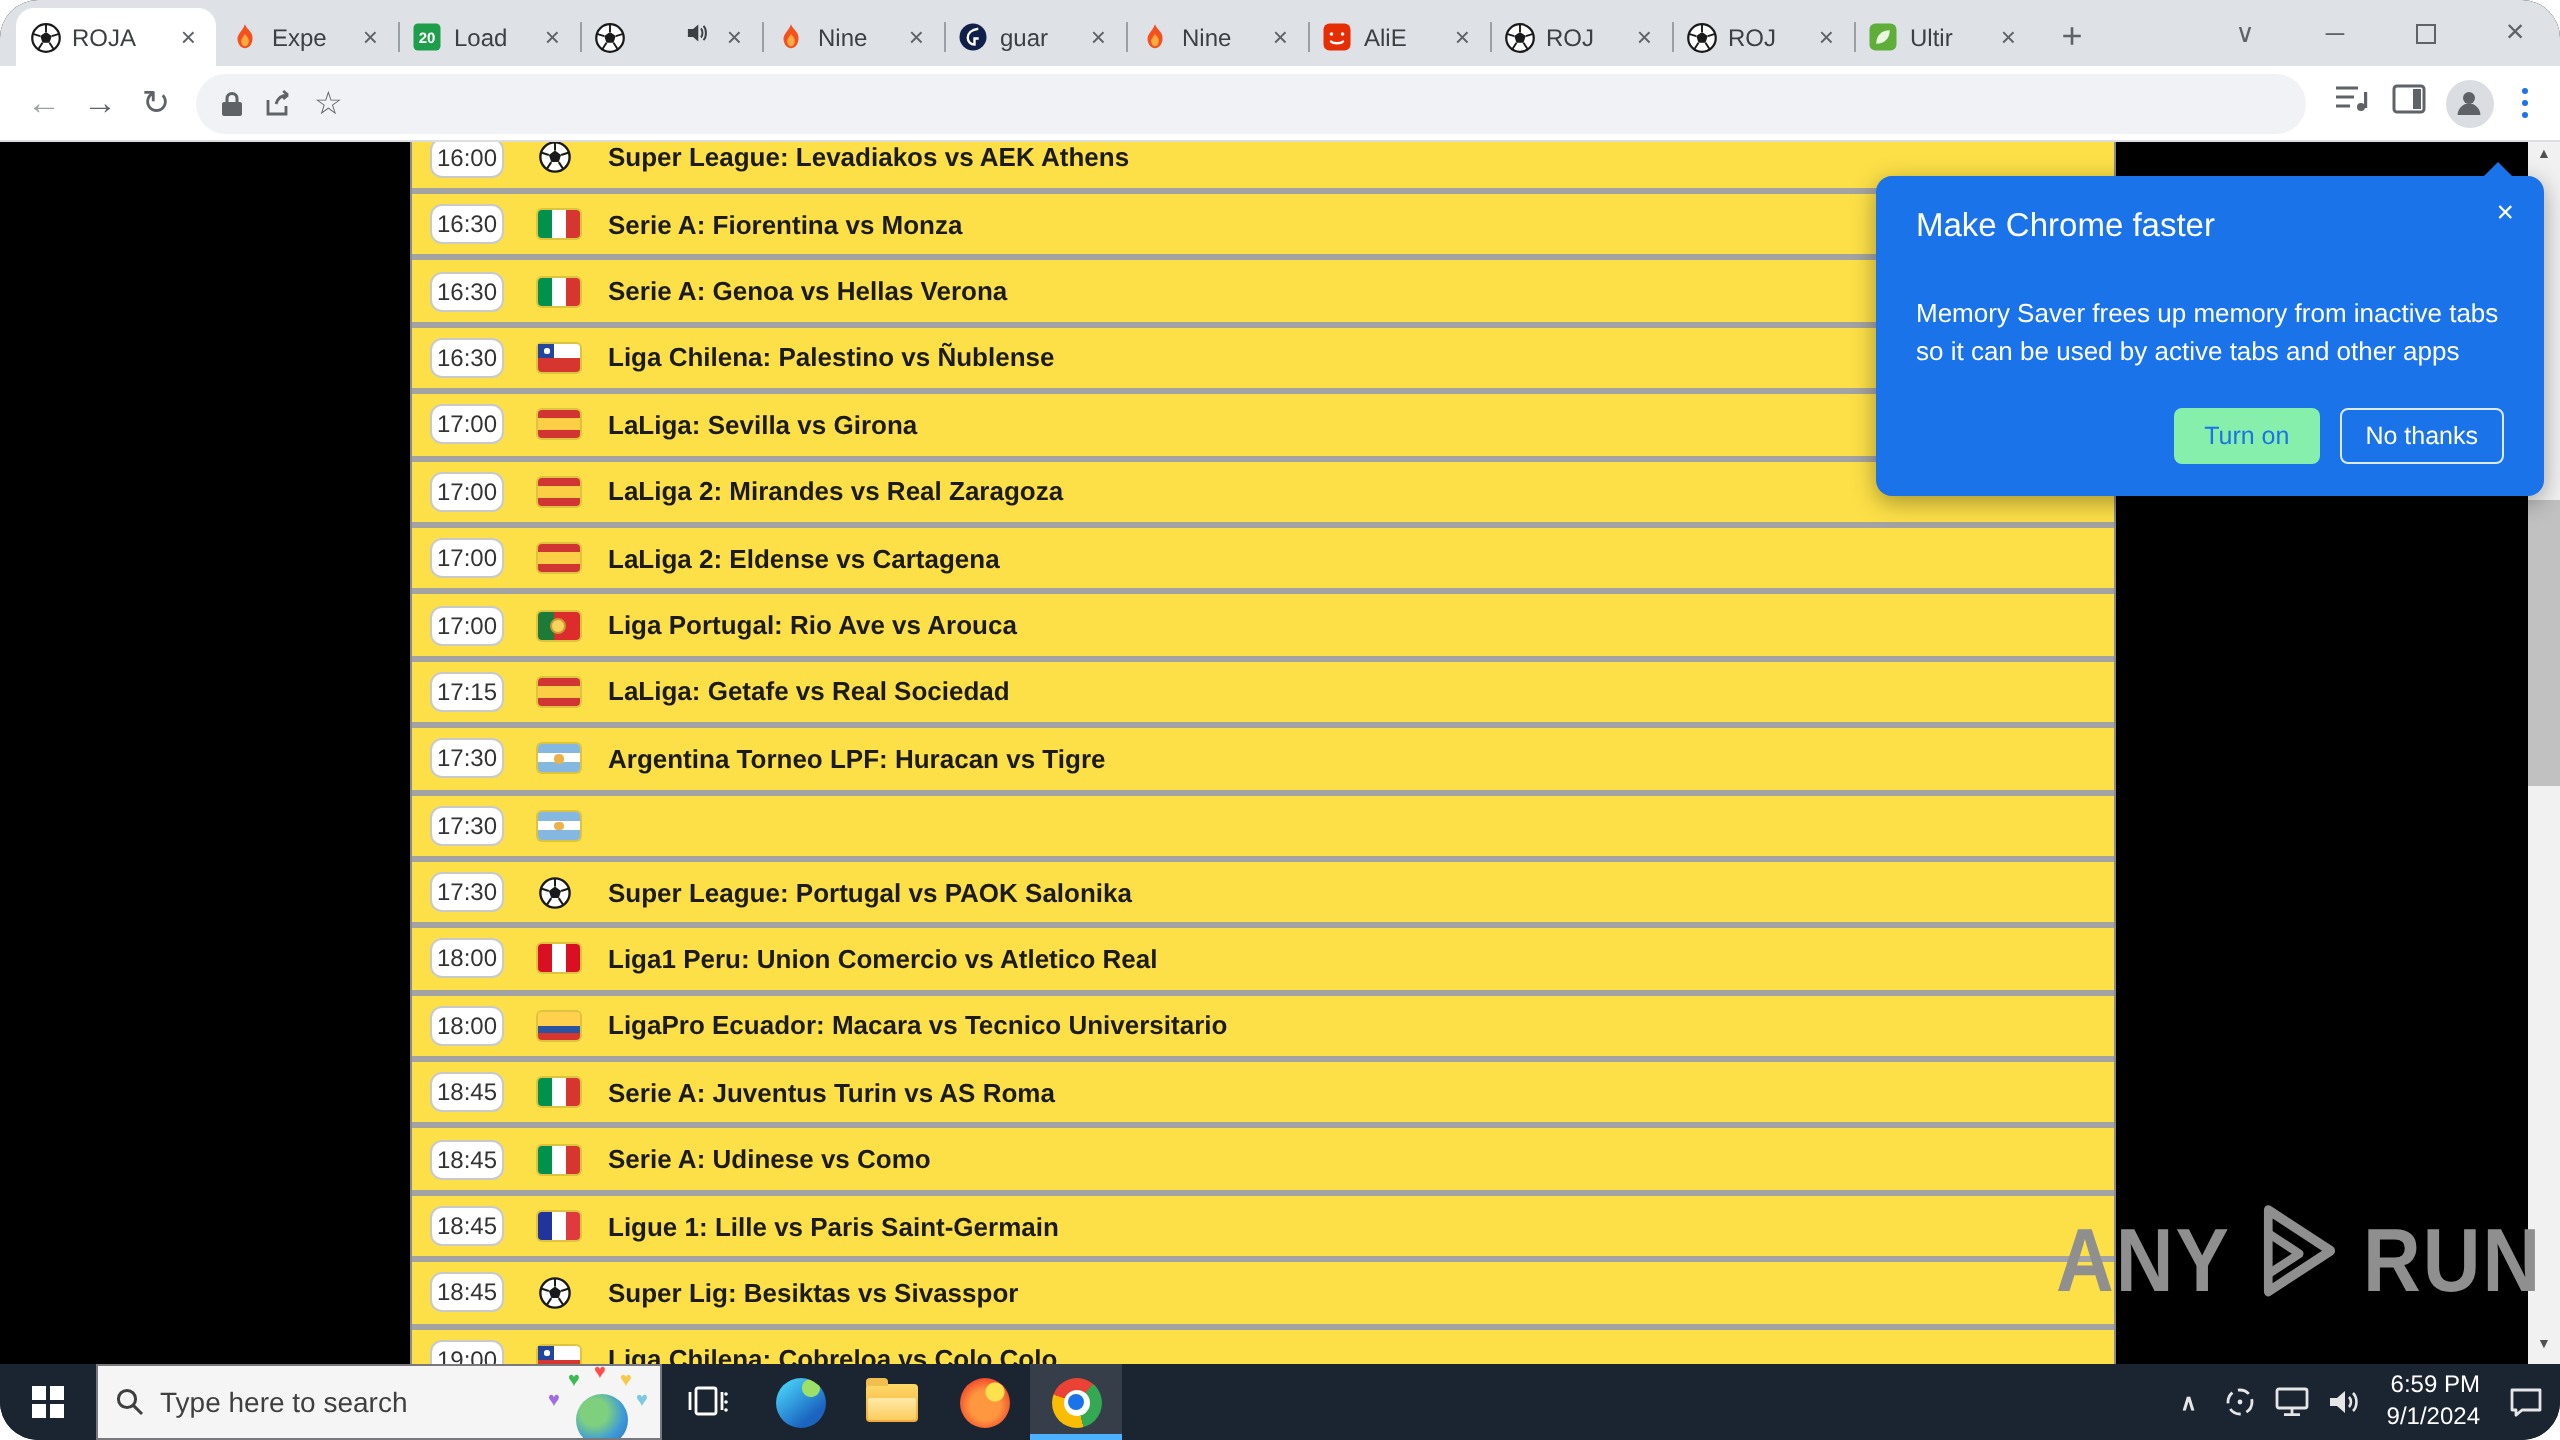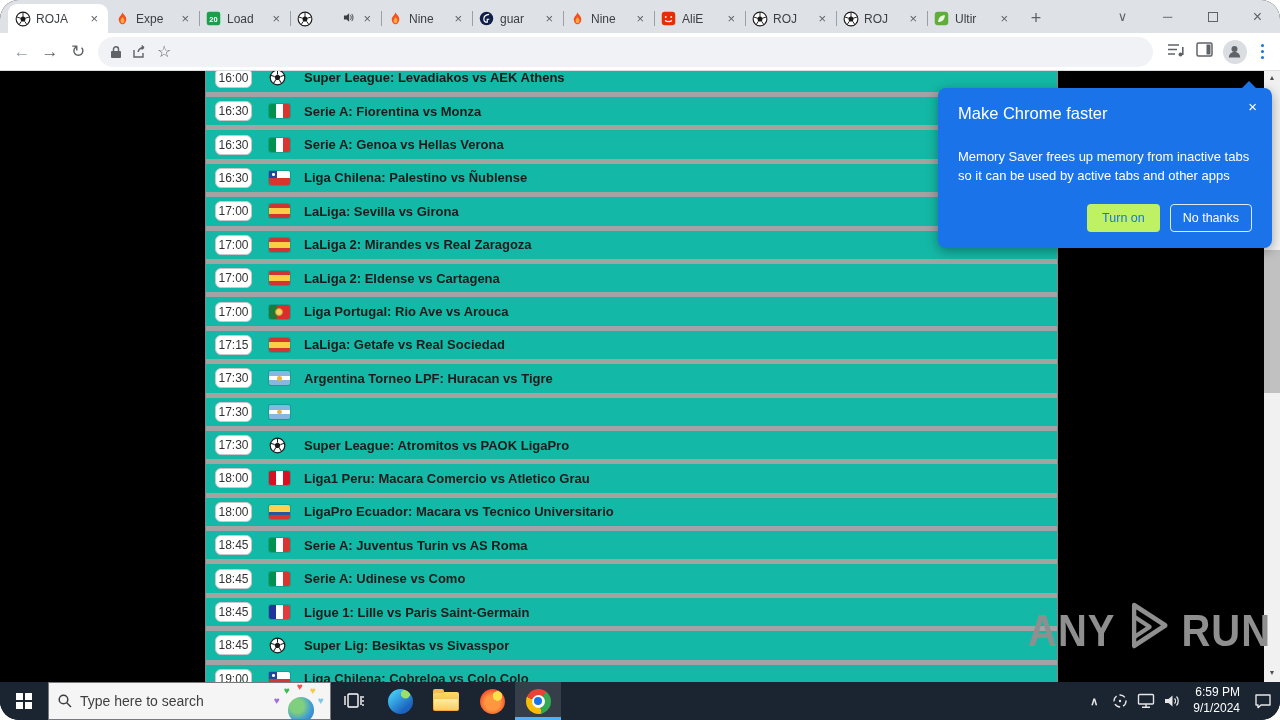--- a/index.html
+++ b/index.html
@@ -30,21 +30,21 @@
   .addr .pillicon { display:flex; align-items:center; color:#5f6368; }
   .tb-right { display:flex; align-items:center; gap:10px; padding:0 4px 0 8px; }
   .kebab { display:flex; flex-direction:column; gap:2.5px; padding:4px; }
   .kebab span { width:3.5px; height:3.5px; border-radius:50%; background:#1a73e8; }
   .avatar { width:24px; height:24px; border-radius:50%; background:#dadde1; display:flex; align-items:center; justify-content:center; }
   .star { font-size:16px; color:#5f6368; }
 
   
   .content { position:absolute; top:71px; bottom:38px; left:0; right:0; background:#000; overflow:hidden; }
   .mtable { position:absolute; left:205px; width:853px; top:0; bottom:0; background:#fff; border-left:1px solid #8a8a8a; border-right:1px solid #8a8a8a; overflow:hidden; }
-  .mrow { height:33.4px; display:flex; align-items:center; border-bottom:5px solid #a3a3a3; padding-left:9px; background:#14b8a6; }
+  .mrow { height:33.4px; display:flex; align-items:center; border-bottom:3px solid #a3a3a3; padding-left:9px; background:#fde047; }
   .mrow:first-child { margin-top:-7.4px; }
   .mtime { width:37px; text-align:center; border:1px solid #c9c9c9; border-radius:6px; font-size:12px; color:#333; padding:2px 0; background:#fff; flex:0 0 auto; }
   .mflag { margin-left:17px; width:22px; height:16px; display:flex; align-items:center; flex:0 0 auto; }
   .flag { width:21px; height:14px; border-radius:2px; box-shadow:0 0 0 1px rgba(0,0,0,.12); position:relative; }
   .flag-italy    { background:linear-gradient(to right,#00914c 0 33%,#fff 33% 66%,#d6362f 66%); }
   .flag-france   { background:linear-gradient(to right,#20349c 0 33%,#fff 33% 66%,#e03a3e 66%); }
   .flag-peru     { background:linear-gradient(to right,#d91023 0 33%,#fff 33% 66%,#d91023 66%); }
   .flag-spain    { background:linear-gradient(to bottom,#d03433 0 27%,#fbce46 27% 73%,#d03433 73%); }
   .flag-chile    { background:linear-gradient(to bottom,#fff 0 50%,#d6362f 50%); }
   .flag-chile::before { content:""; position:absolute; left:0; top:0; width:38%; height:50%; background:#23469c; }
@@ -61,21 +61,21 @@
   .sb-thumb { position:absolute; top:179px; height:143px; left:0; right:0; background:#c1c1c1; }
   .sb-arrow { position:absolute; left:0; right:0; text-align:center; color:#505050; font-size:9px; line-height:14px; }
   .sb-up { top:0; } .sb-down { bottom:2px; }
 
   
   .popup { position:absolute; left:938px; top:17px; width:334px; background:#1a73e8; border-radius:8px; color:#fff; padding:16px 20px 16px; box-shadow:0 3px 12px rgba(0,0,0,.35); z-index:50; }
   .popup::before { content:""; position:absolute; top:-7px; right:15px; border-left:8px solid transparent; border-right:8px solid transparent; border-bottom:8px solid #1a73e8; }
   .popup-title { font-size:16.5px; font-weight:400; margin-bottom:25px; }
   .popup-body { font-size:13px; line-height:1.45; width:296px; margin-bottom:18px; }
   .popup-btns { display:flex; justify-content:flex-end; gap:10px; }
-  .btn-turnon { background:#bef264; color:#1a73e8; border:none; border-radius:4px; font-size:12.5px; padding:7px 15px; font-family:inherit; }
+  .btn-turnon { background:#86efac; color:#1a73e8; border:none; border-radius:4px; font-size:12.5px; padding:7px 15px; font-family:inherit; }
   .btn-nothanks { background:transparent; color:#fff; border:1px solid rgba(255,255,255,.85); border-radius:4px; font-size:12.5px; padding:6px 12px; font-family:inherit; }
   .popup-close { position:absolute; top:11px; right:15px; font-size:15px; color:#fff; line-height:1; }
 
   
   .watermark { position:absolute; left:1028px; top:532px; display:flex; align-items:center; gap:7px; color:#8f8f8f; font-weight:bold; font-size:40px; letter-spacing:1px; z-index:20; transform:scaleY(1.12); }
 
   
   .taskbar { position:absolute; bottom:0; left:0; right:0; height:38px; background:#1b2431; display:flex; align-items:stretch; z-index:60; }
   .tb-start { width:48px; display:flex; align-items:center; justify-content:center; }
   .winlogo { display:grid; grid-template-columns:7px 7px; grid-template-rows:7px 7px; gap:1.5px; }
@@ -413,28 +413,28 @@
               <polygon points="10,6.2 13.6,8.8 12.2,13 7.8,13 6.4,8.8" fill="#1a1a1a"></polygon>
               <g stroke="#1a1a1a" stroke-width="1.2">
                 <line x1="10" y1="1.5" x2="10" y2="6.2"></line>
                 <line x1="13.6" y1="8.8" x2="18.2" y2="7.4"></line>
                 <line x1="6.4" y1="8.8" x2="1.8" y2="7.4"></line>
                 <line x1="12.2" y1="13" x2="14.8" y2="17"></line>
                 <line x1="7.8" y1="13" x2="5.2" y2="17"></line>
               </g>
             </svg>
           </span>
-          <span class="mtitle">Super League: Atromitos vs PAOK LigaPro</span>
+          <span class="mtitle">Super League: Portugal vs PAOK Salonika</span>
         </div>
         <div class="mrow">
           <span class="mtime">18:00</span>
           <span class="mflag">
             <span class="flag flag-peru"></span>
           </span>
-          <span class="mtitle">Liga1 Peru: Macara Comercio vs Atletico Grau</span>
+          <span class="mtitle">Liga1 Peru: Union Comercio vs Atletico Real</span>
         </div>
         <div class="mrow">
           <span class="mtime">18:00</span>
           <span class="mflag">
             <span class="flag flag-ecuador"></span>
           </span>
           <span class="mtitle">LigaPro Ecuador: Macara vs Tecnico Universitario</span>
         </div>
         <div class="mrow">
           <span class="mtime">18:45</span>

